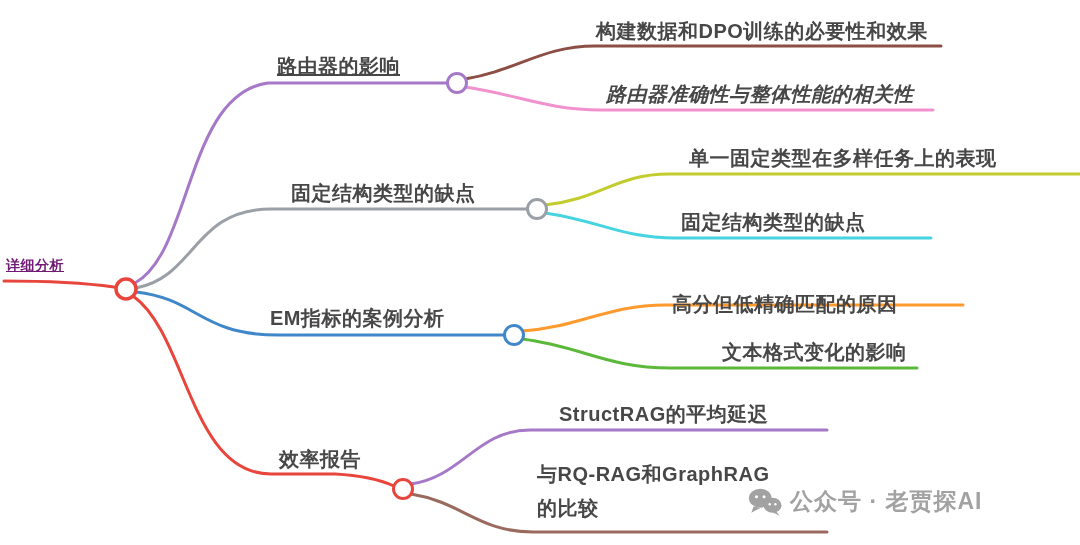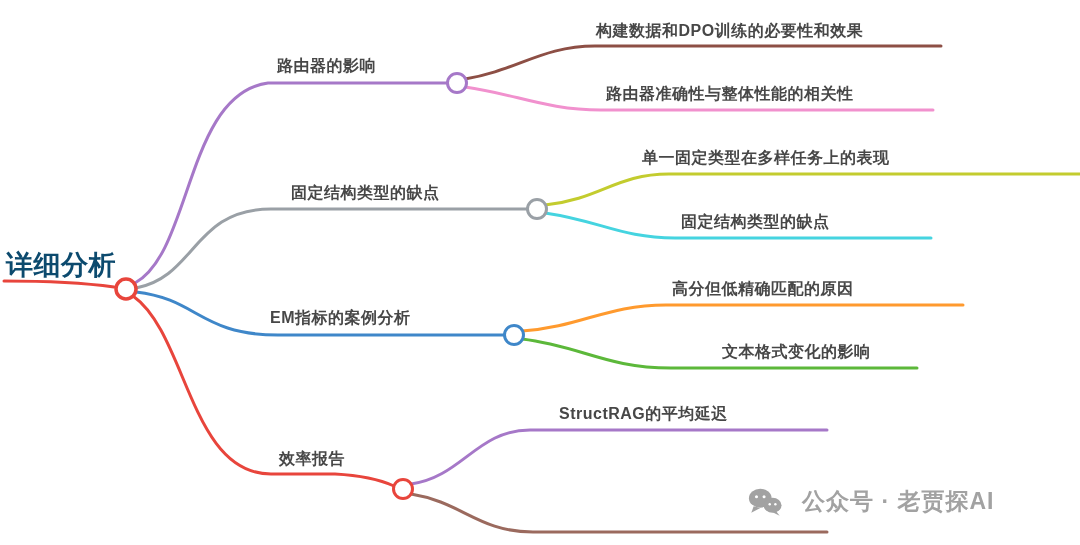--- a/index.html
+++ b/index.html
@@ -6,41 +6,42 @@
   #canvas{
     position:relative;
     width:1080px;height:545px;
     background:#ffffff;
     overflow:hidden;
     font-family:"Liberation Sans","DejaVu Sans",sans-serif;
   }
   #wires{position:absolute;left:0;top:0;width:1080px;height:545px;}
   .label{
     position:absolute;
-    font-size:16px;
+    font-size:20px;
     font-weight:700;
     color:#474747;
     letter-spacing:0.5px;
     white-space:nowrap;
     line-height:24px;
   }
   .root-label{
-    color:#0c4a6e;
-    font-size:27px;
+    color:#701a75;
+    font-size:14px;
+    text-decoration:underline;
   }
   .wrap2{
     white-space:normal;
     width:250px;
     word-break:break-all;
     line-height:34px;
   }
   .watermark{
     position:absolute;
     left:748px;top:486px;
-    display:flex;align-items:center;gap:20px;
+    display:flex;align-items:center;gap:8px;
     color:#a2a2a2;
     font-size:23px;
     font-weight:700;
     letter-spacing:1px;
   }
   .watermark svg{display:block;}
 </style>
 </head>
 <body>
 
@@ -68,34 +69,35 @@
 
     <circle cx="126" cy="289" r="10" fill="#ffffff" stroke="#e8453c" stroke-width="3.5"></circle>
     <circle cx="457" cy="83" r="9.5" fill="#ffffff" stroke="#a678c8" stroke-width="3"></circle>
     <circle cx="537" cy="209" r="9.5" fill="#ffffff" stroke="#9aa0a6" stroke-width="3"></circle>
     <circle cx="514" cy="335" r="9.5" fill="#ffffff" stroke="#3f87c9" stroke-width="3"></circle>
     <circle cx="403" cy="489" r="9.5" fill="#ffffff" stroke="#e8453c" stroke-width="3"></circle>
   </svg>
 
   <div class="label root-label" style="left:6px;top:253px;">详细分析</div>
 
-  <div class="label" style="left:277px;top:54px;">路由器的影响</div>
+  <div class="label" style="left:277px;top:54px;text-decoration:underline;">路由器的影响</div>
   <div class="label" style="left:596px;top:19px;">构建数据和DPO训练的必要性和效果</div>
-  <div class="label" style="left:606px;top:82px;">路由器准确性与整体性能的相关性</div>
+  <div class="label" style="left:606px;top:82px;font-style:italic;">路由器准确性与整体性能的相关性</div>
 
   <div class="label" style="left:291px;top:181px;">固定结构类型的缺点</div>
-  <div class="label" style="left:642px;top:146px;text-align:center;">单一固定类型在多样任务上的表现</div>
+  <div class="label" style="left:689px;top:146px;text-align:center;">单一固定类型在多样任务上的表现</div>
   <div class="label" style="left:681px;top:210px;">固定结构类型的缺点</div>
 
   <div class="label" style="left:270px;top:306px;">EM指标的案例分析</div>
-  <div class="label" style="left:672px;top:277px;">高分但低精确匹配的原因</div>
+  <div class="label" style="left:672px;top:292px;">高分但低精确匹配的原因</div>
   <div class="label" style="left:676px;top:340px;margin-left:46px;">文本格式变化的影响</div>
 
   <div class="label" style="left:279px;top:447px;">效率报告</div>
   <div class="label" style="left:559px;top:402px;">StructRAG的平均延迟</div>
+  <div class="label wrap2" style="left:537px;top:457px;">与RQ-RAG和GraphRAG的比较</div>
 
   <div class="watermark">
     <span>
       <svg width="34" height="29" viewBox="0 0 36 30">
         <ellipse cx="13" cy="11.5" rx="12" ry="10" fill="#a2a2a2"></ellipse>
         <polygon points="6,20 3.5,27 13,22" fill="#a2a2a2"></polygon>
         <ellipse cx="26" cy="19" rx="9.5" ry="8" fill="#a2a2a2"></ellipse>
         <polygon points="30,25.5 33.5,30 26,26.5" fill="#a2a2a2"></polygon>
         <circle cx="9" cy="10" r="1.6" fill="#ffffff"></circle>
         <circle cx="17" cy="10" r="1.6" fill="#ffffff"></circle>

